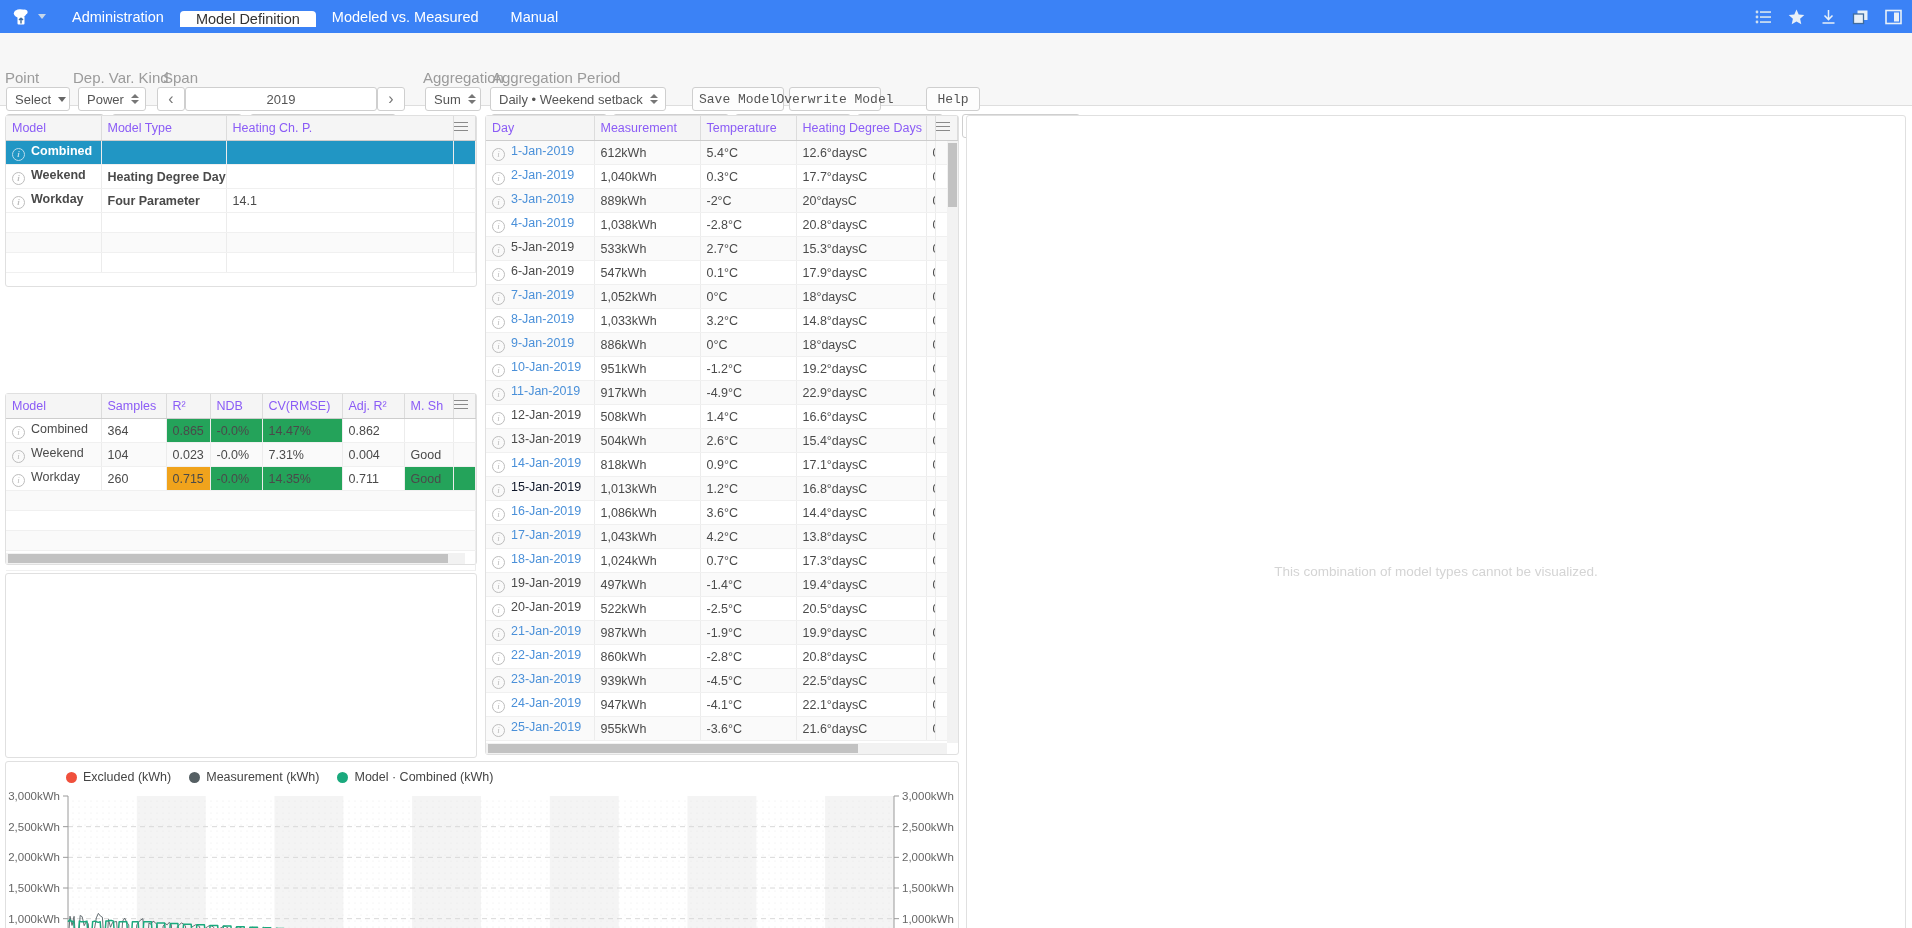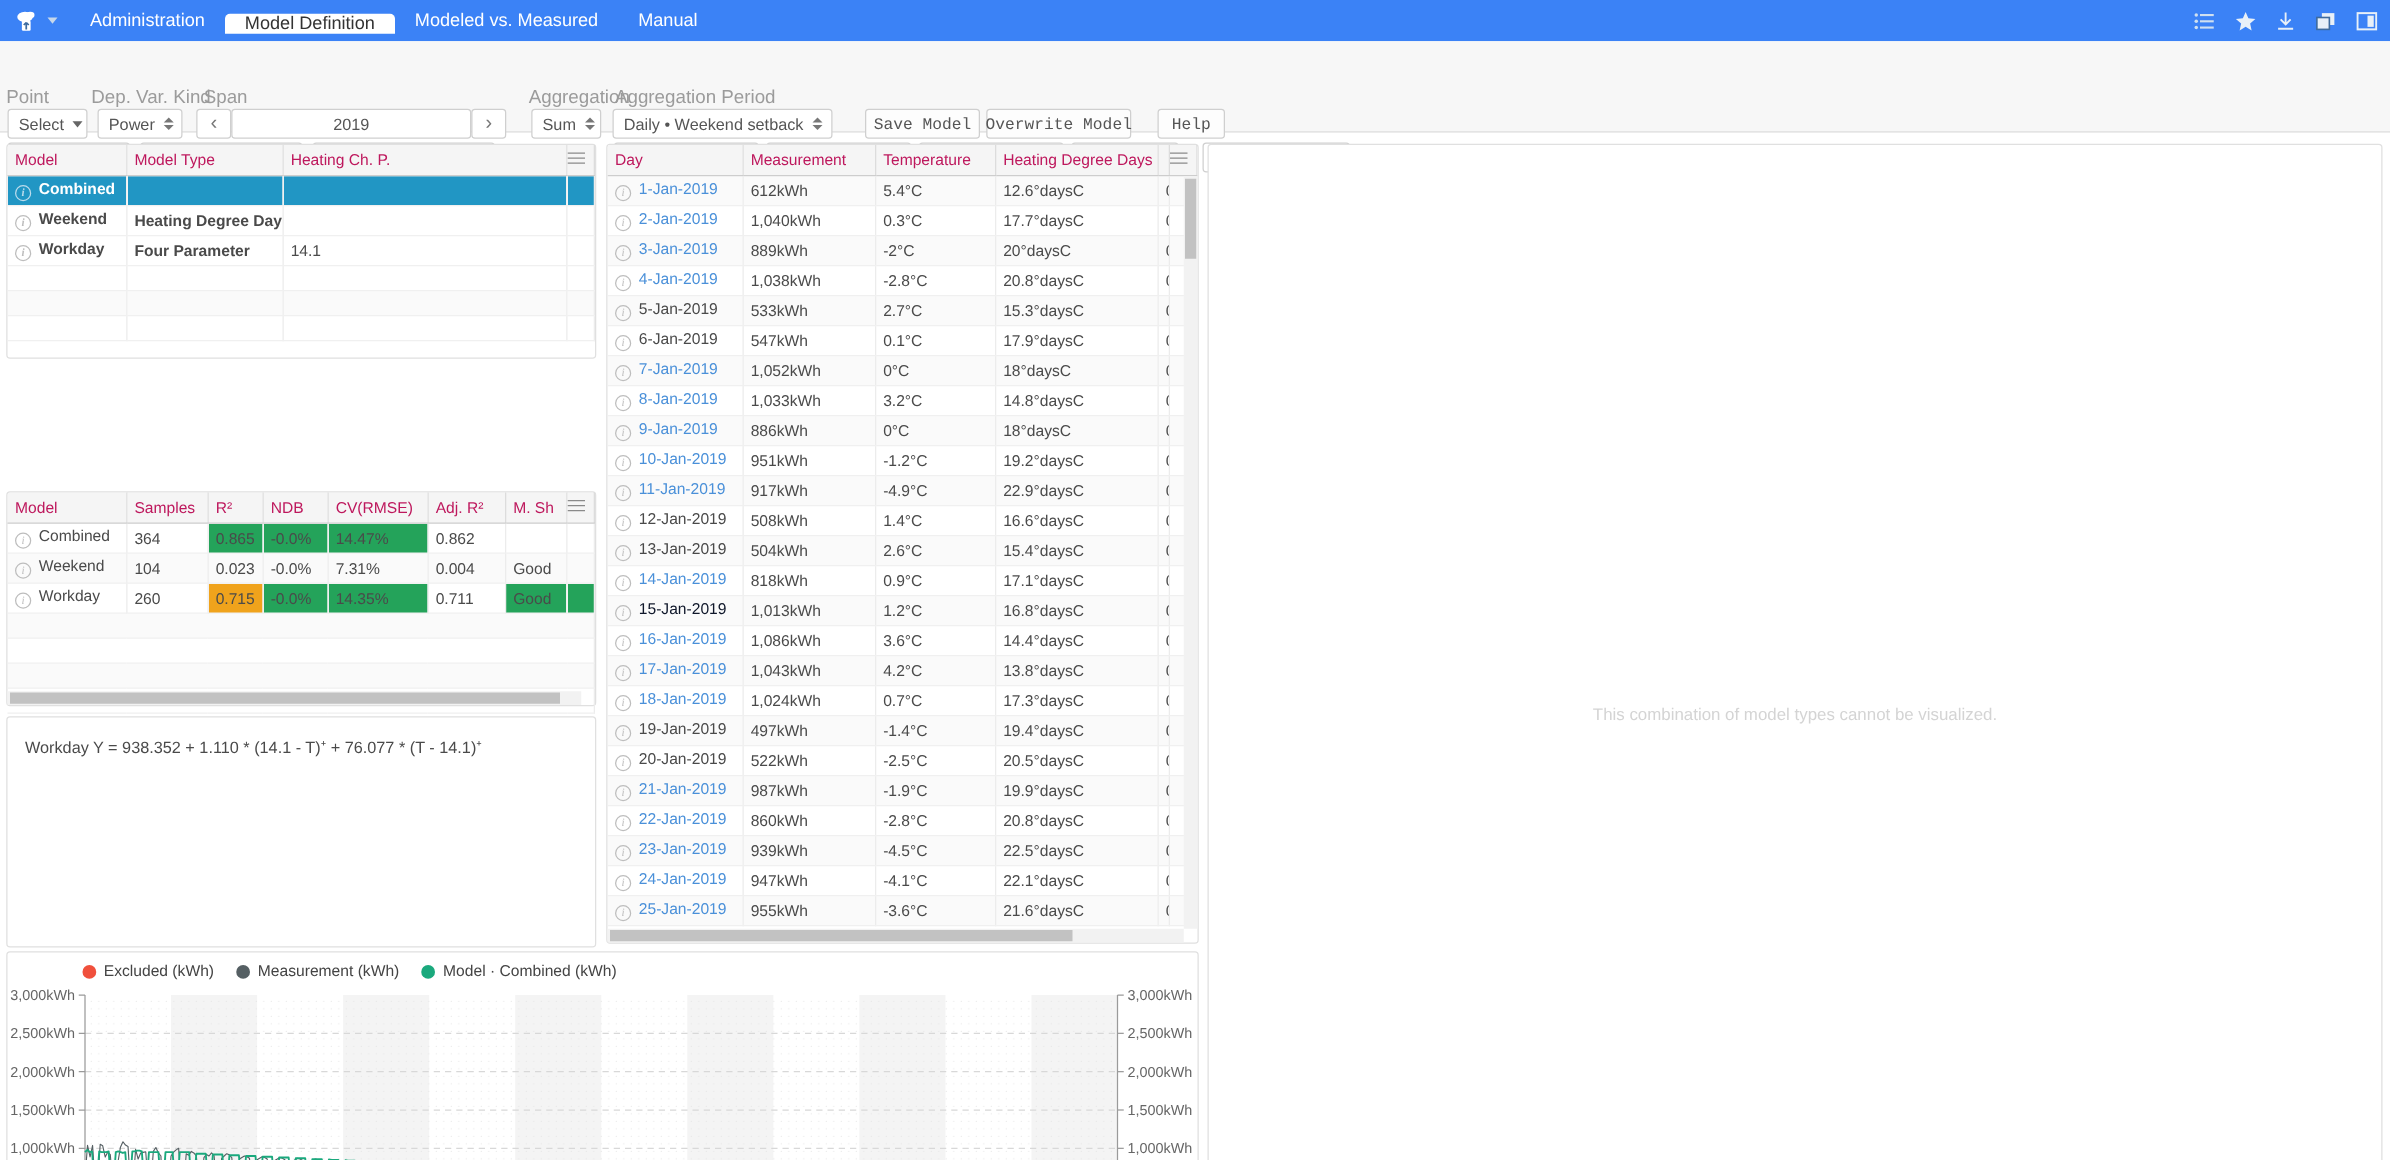--- a/index.html
+++ b/index.html
@@ -132,21 +132,21 @@
     border-collapse: collapse;
     font-size: 12.5px;
     table-layout: fixed;
   }
   table.grid th {
     background: #f5f5f5;
     border-right: 1px solid #dcdcdc;
     border-bottom: 1px solid #cdcdcd;
     text-align: left;
     font-weight: normal;
-    color: #be185d;
+    color: #8b5cf6;
     padding: 5px 6px;
     height: 24px;
     white-space: nowrap;
     overflow:hidden;
   }
   table.grid td {
     border-right: 1px solid #ececec;
     border-bottom: 1px solid #f0f0f0;
     padding: 3px 6px;
     height: 20px;
@@ -310,21 +310,21 @@
     <span>Daily • Weekend setback</span>
     <span class="spin">
         <i class="up"></i>
         <i class="dn"></i>
       </span>
   </div>
 
   <div class="ctl btn" style="left:692px; width:92px;">
     <span>Save Model</span>
   </div>
-  <div class="ctl btn" style="left:789px; width:116px;">
+  <div class="ctl btn" style="left:789px; width:92px;">
     <span>Overwrite Model</span>
   </div>
   <div class="ctl btn" style="left:926px; width:54px;">
     <span>Help</span>
   </div>
 
   <div class="ctl btn ctl2" style="left:6px; width:98px;">
     <span>Manual Setup</span>
   </div>
   <div class="ctl btn ctl2" style="left:112px; width:130px;">
@@ -492,21 +492,20 @@
             <td colspan="8"></td>
           </tr>
       </tbody>
     </table>
     <div class="panel-scroll-x">
         <span class="thumb" style="left:2px;width:440px;"></span>
       </div>
   </div>
 
   <div class="panel eq-panel">
-    <div class="eqline" style="margin-top:8px;">Workday Y = 938.352 + 1.110 * (14.1 - T)⁺ + 76.077 * (T - 14.1)⁺</div>
   </div>
 
   <div class="panel data-panel">
     <div style="position:absolute;left:0;top:0;right:0;bottom:11px;overflow:hidden;">
       <table class="grid">
         <colgroup>
             <col style="width:108px">
             <col style="width:106px">
             <col style="width:96px">
             <col style="width:130px">

